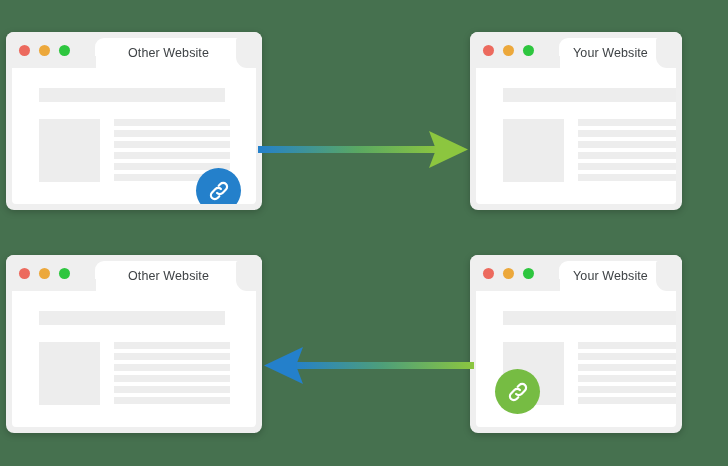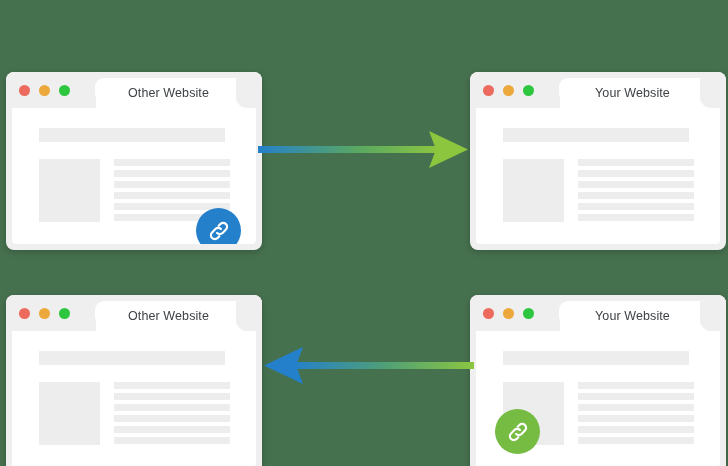--- a/index.html
+++ b/index.html
@@ -20,24 +20,23 @@
     inset: 0;
   }
 
   
   .browser {
     position: absolute;
     background: #efefef;
     border-radius: 8px;
     box-shadow: 0 2px 7px rgba(0,0,0,0.22);
     overflow: hidden;
-    margin-top: 40px;
   }
   .browser.left  { left: 6px;  width: 256px; }
-  .browser.right { left: 470px; width: 256px; }
+  .browser.right { left: 470px; width: 212px; }
   .browser.rowA  { top: 32px; height: 178px; }
   .browser.rowB  { top: 255px; height: 178px; }
 
   .titlebar {
     position: relative;
     height: 36px;
     background: #efefef;
   }
   .dots {
     position: absolute;

